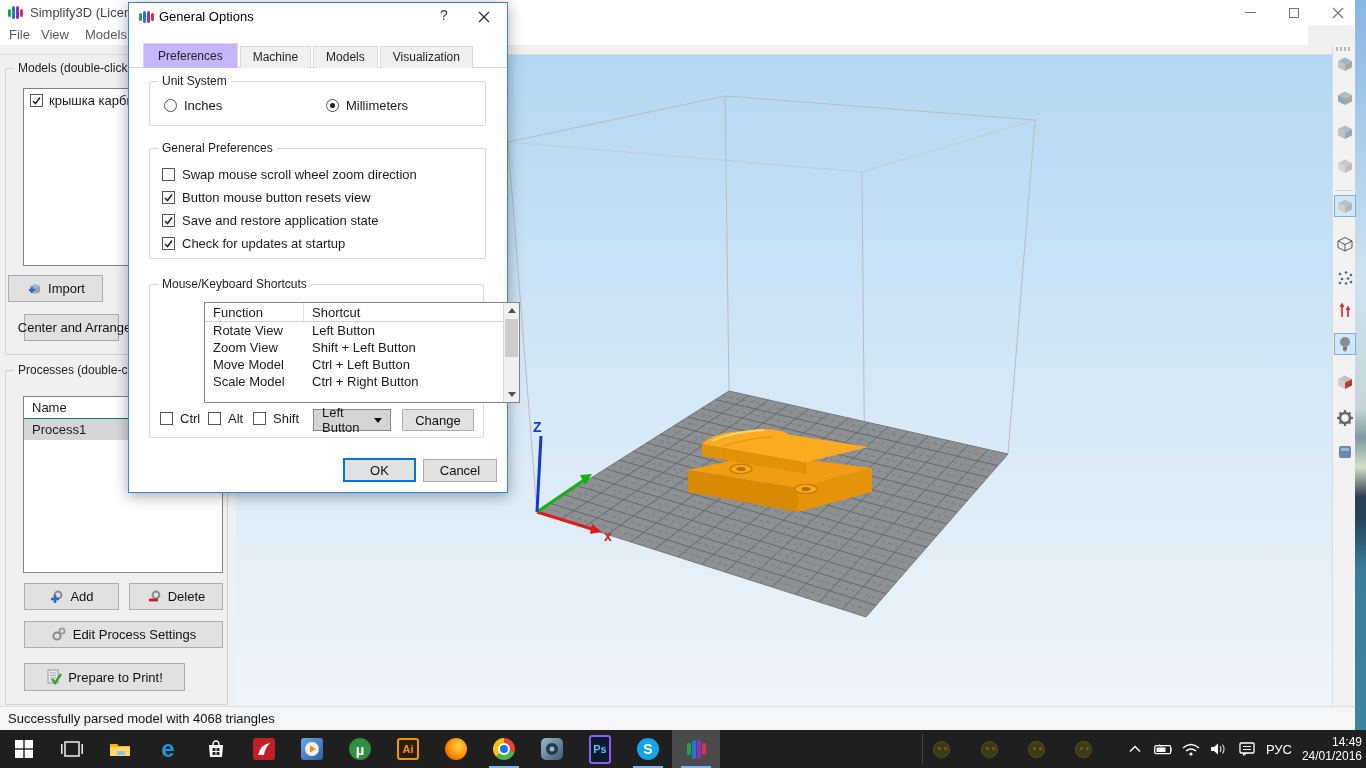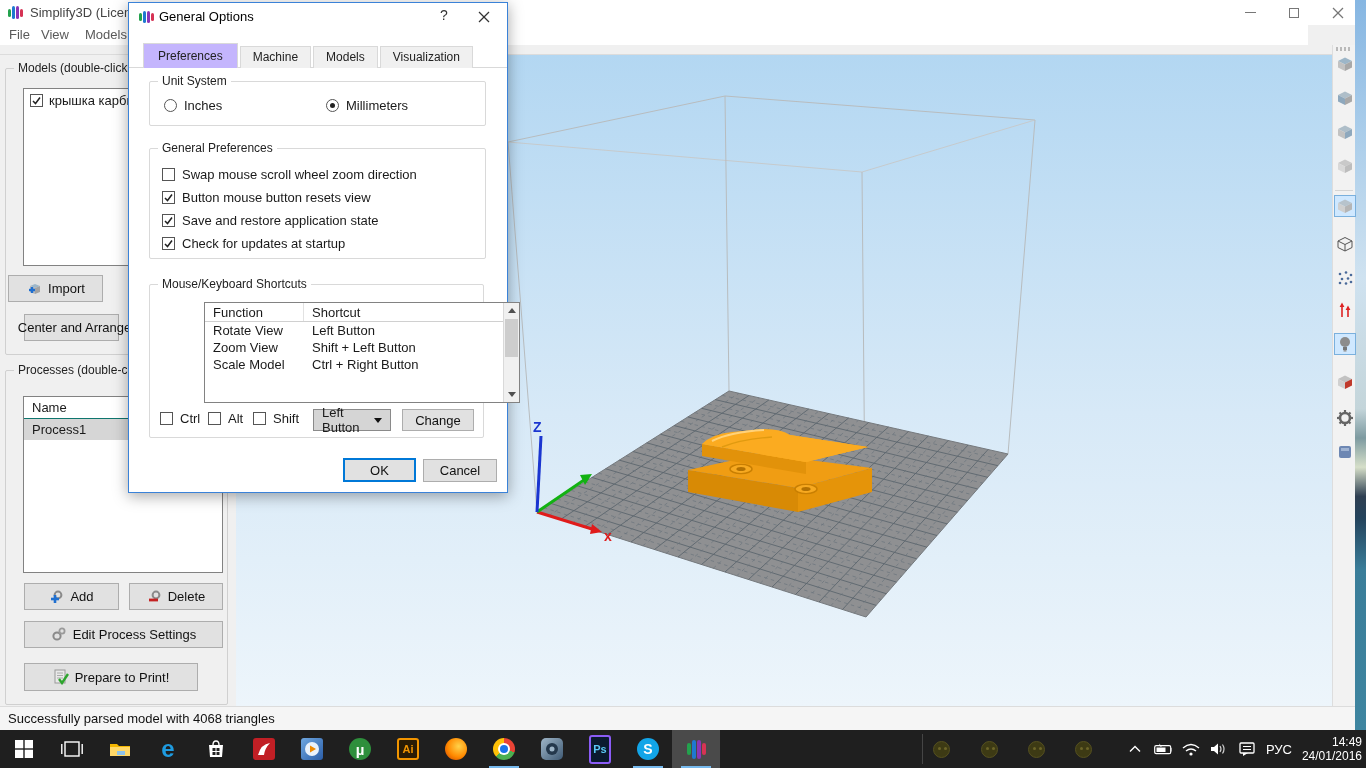--- a/index.html
+++ b/index.html
@@ -300,21 +300,21 @@
           </svg>
           <span>Delete</span>
         </div>
         <div class="btn" style="left:18px; top:250px; width:199px; height:27px;">
           <svg width="16" height="15">
             <circle cx="6" cy="9" r="3.6" fill="none" stroke="#8a8a8a" stroke-width="2"></circle>
             <circle cx="11" cy="4" r="2.6" fill="none" stroke="#9a9a9a" stroke-width="1.8"></circle>
           </svg>
           <span>Edit Process Settings</span>
         </div>
-        <div class="btn" style="left:18px; top:292px; width:174px; height:28px;">
+        <div class="btn" style="left:18px; top:292px; width:161px; height:28px;">
           <svg width="16" height="16">
             <rect x="2" y="1" width="10" height="13" fill="#e9e9e9" stroke="#9a9a9a"></rect>
             <line x1="4" y1="4" x2="10" y2="4" stroke="#aaa"></line>
               <line x1="4" y1="6.5" x2="10" y2="6.5" stroke="#aaa"></line>
               <line x1="4" y1="9" x2="10" y2="9" stroke="#aaa"></line>
             <polyline points="6,10 9,14 15,5" fill="none" stroke="#2ea52e" stroke-width="2.4"></polyline>
           </svg>
           <span>Prepare to Print!</span>
         </div>
       </div>
@@ -508,20 +508,24 @@
         </div>
         <div class="st-row">
             <div class="st-c1">Rotate View</div>
             <div class="st-c2">Left Button</div>
           </div>
         <div class="st-row">
             <div class="st-c1">Zoom View</div>
             <div class="st-c2">Shift + Left Button</div>
           </div>
         <div class="st-row">
+            <div class="st-c1">Move Model</div>
+            <div class="st-c2">Ctrl + Left Button</div>
+          </div>
+        <div class="st-row">
             <div class="st-c1">Scale Model</div>
             <div class="st-c2">Ctrl + Right Button</div>
           </div>
         <div class="st-scroll">
           <div class="st-arrow" style="top:0;">
               <div class="tri-up"></div>
             </div>
           <div class="st-thumb"></div>
           <div class="st-arrow" style="bottom:0;">
               <div class="tri-dn"></div>

